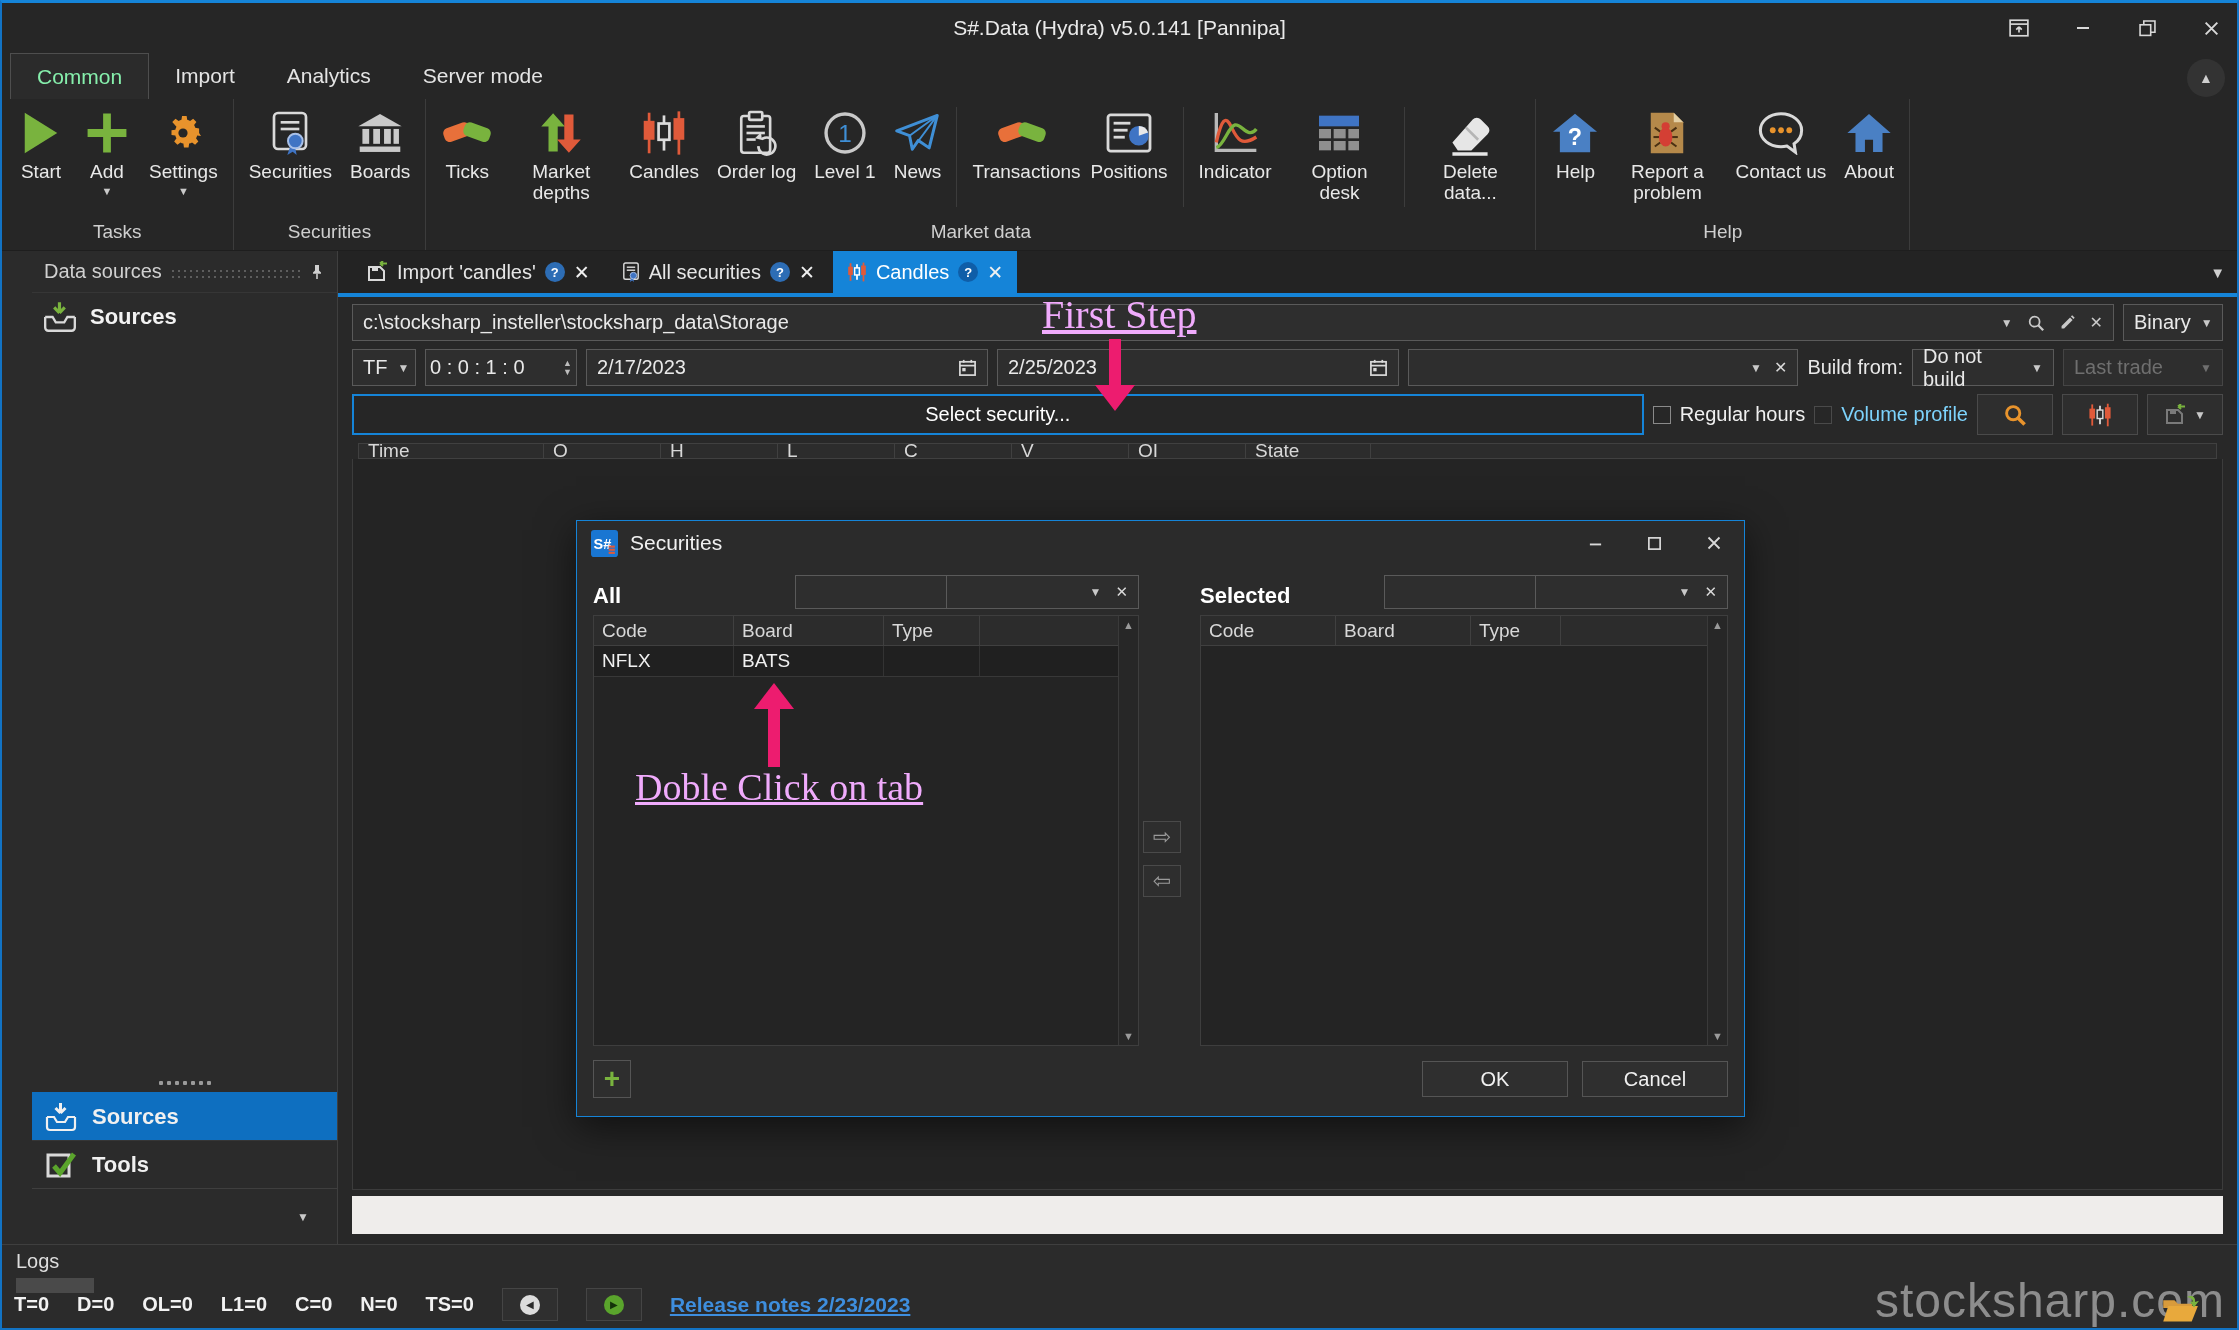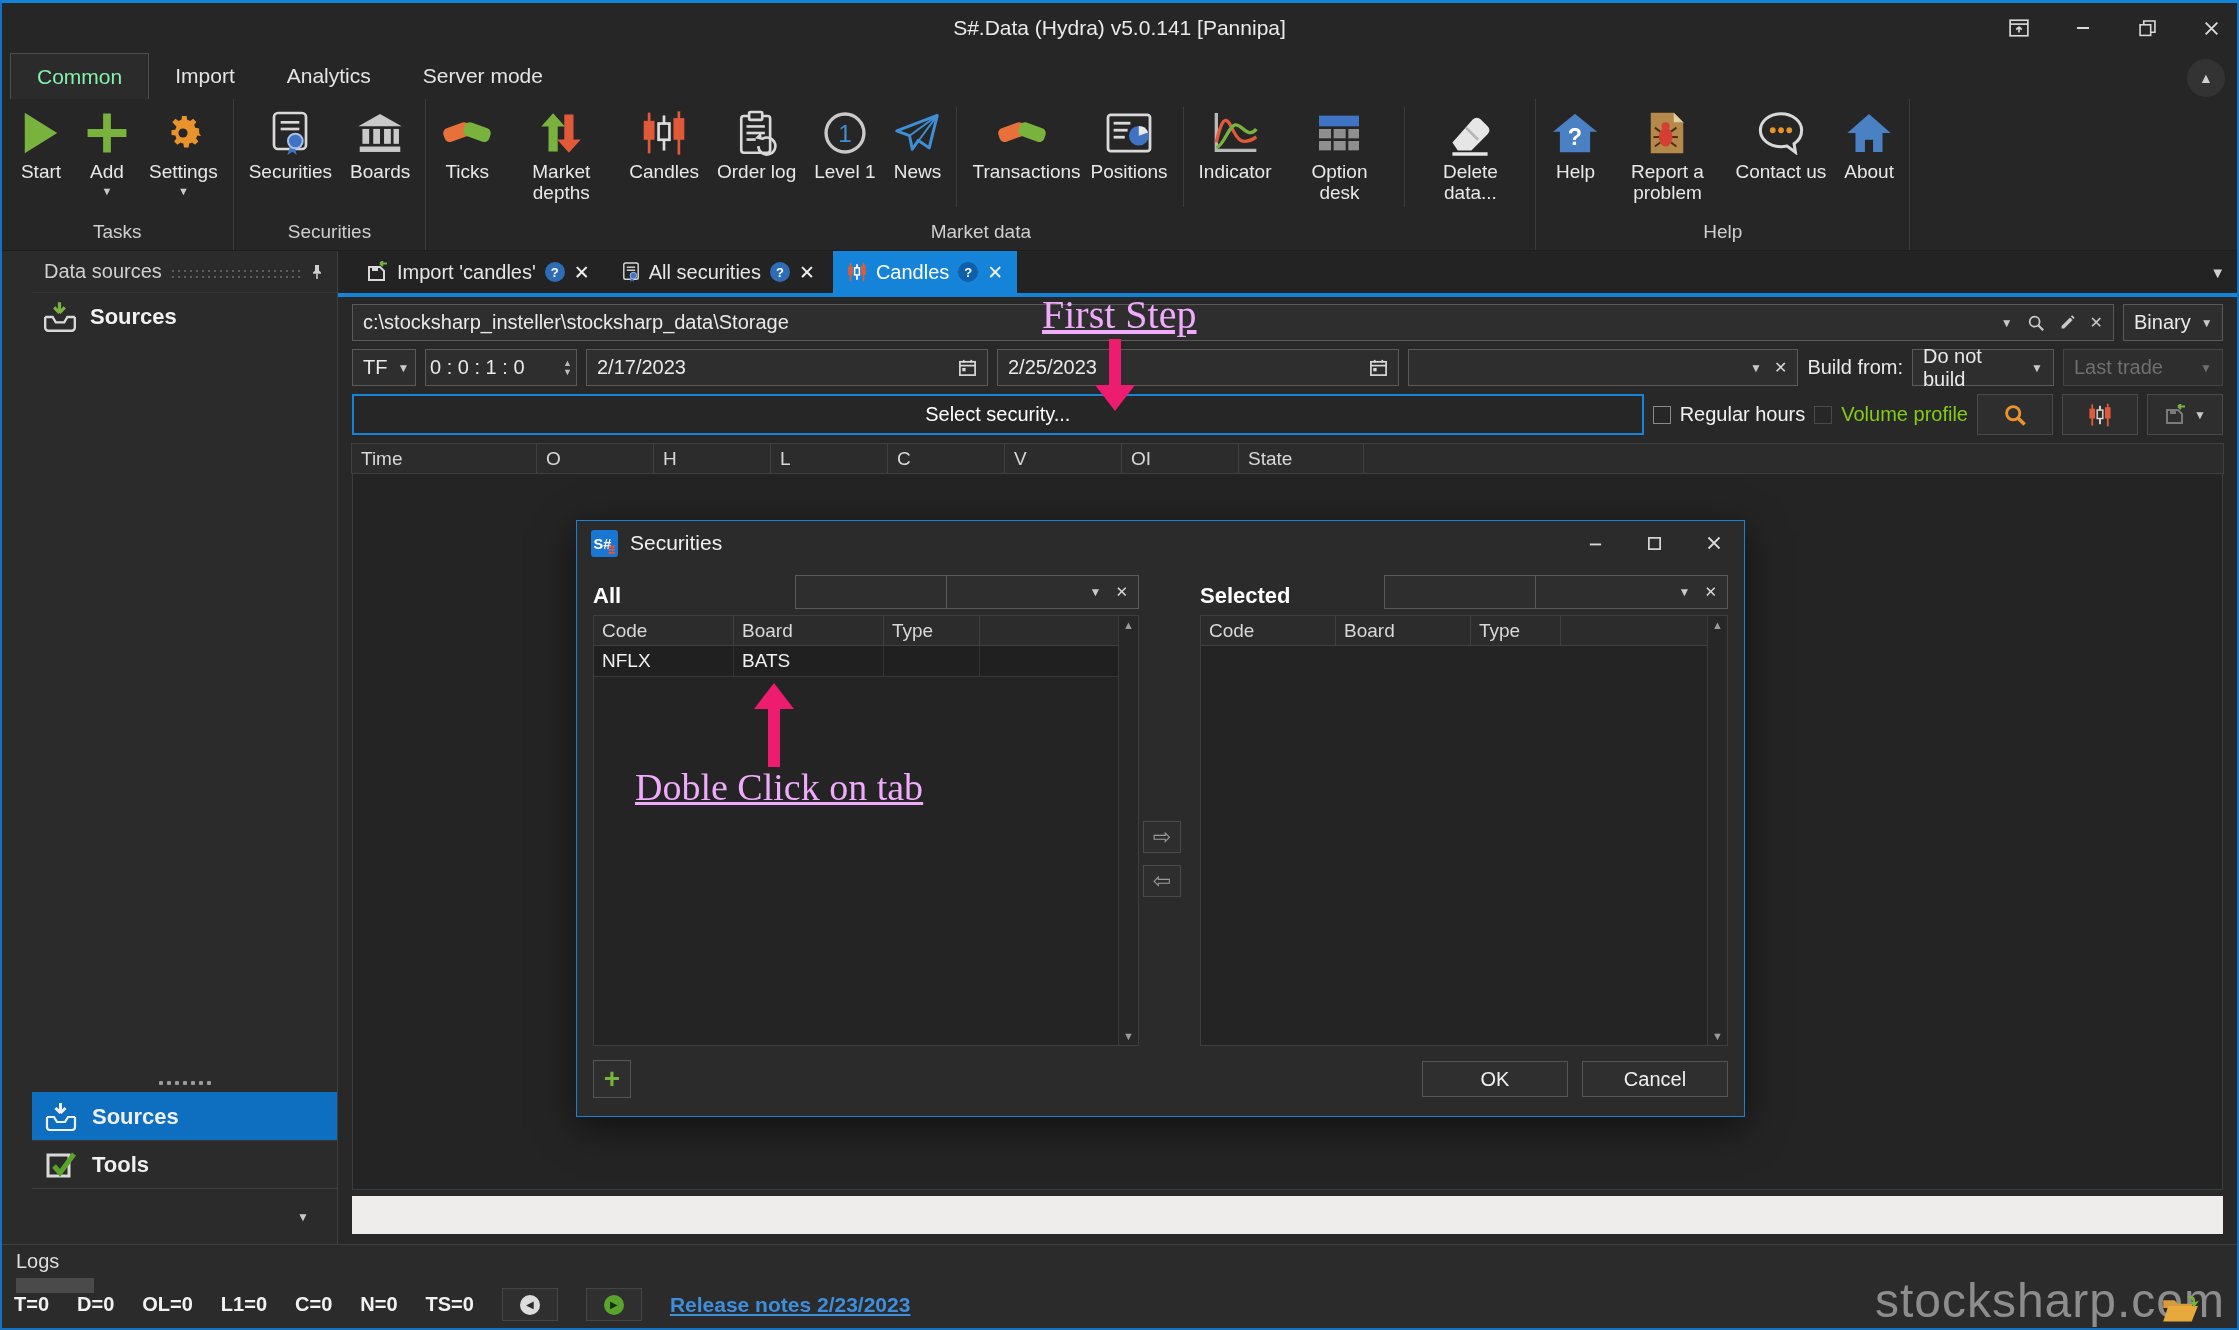--- a/index.html
+++ b/index.html
@@ -87,26 +87,26 @@
   .combo3 .ics { margin-left:auto; display:flex; gap:12px; align-items:center; color:#d9d9d9; }
   .lbl { font-size:20px; color:#e9e9e9; white-space:nowrap; }
   .build-combo { width:142px; }
   .lasttrade-combo { width:160px; color:#6f6f6f; border-color:#454545; }
   .lasttrade-combo .caret { color:#6f6f6f; }
 
   .select-btn { flex:1; height:41px; border:2px solid #1584d8; background:#262626; display:flex;
     align-items:center; justify-content:center; font-size:20px; color:#fff; }
   .cb { display:flex; align-items:center; gap:9px; font-size:20px; color:#f0f0f0; white-space:nowrap; }
   .cb-box { width:18px; height:18px; border:1px solid #8a8a8a; background:#272727; flex:0 0 auto; }
-  .cb.disabled { color:#84cc16; }
+  .cb.disabled { color:#7dd3fc; }
   .cb.disabled .cb-box { border-color:#4a4a4a; }
   .tool-btn { width:76px; height:41px; background:#2e2e2e; border:1px solid #4a4a4a; display:flex;
     align-items:center; justify-content:center; gap:8px; flex:0 0 auto; }
 
-  .grid-header { margin:2px 13px 0; height:31px; display:flex; background:#2c2c2c;
+  .grid-header { margin:2px 20px 0; height:16px; display:flex; background:#2c2c2c;
     border:1px solid #404040; flex:0 0 auto; }
   .gh-cell { border-right:1px solid #404040; display:flex; align-items:center; padding-left:9px;
     font-size:19px; color:#d8d8d8; }
   .grid-body { margin:0 14px; flex:1; background:#242424; border:1px solid #3c3c3c; border-top:none; }
   .light-strip { margin:6px 14px 10px; height:38px; background:#efedeb; flex:0 0 auto; }
 
   
   .logsbar { height:84px; background:#2b2b2b; border-top:1px solid #3f3f3f; position:relative; flex:0 0 auto; }
   .logs-label { position:absolute; left:14px; top:5px; font-size:20px; color:#dddddd; }
   .logs-grip { position:absolute; left:14px; top:33px; width:78px; height:15px; background:#4a4a4a; }

